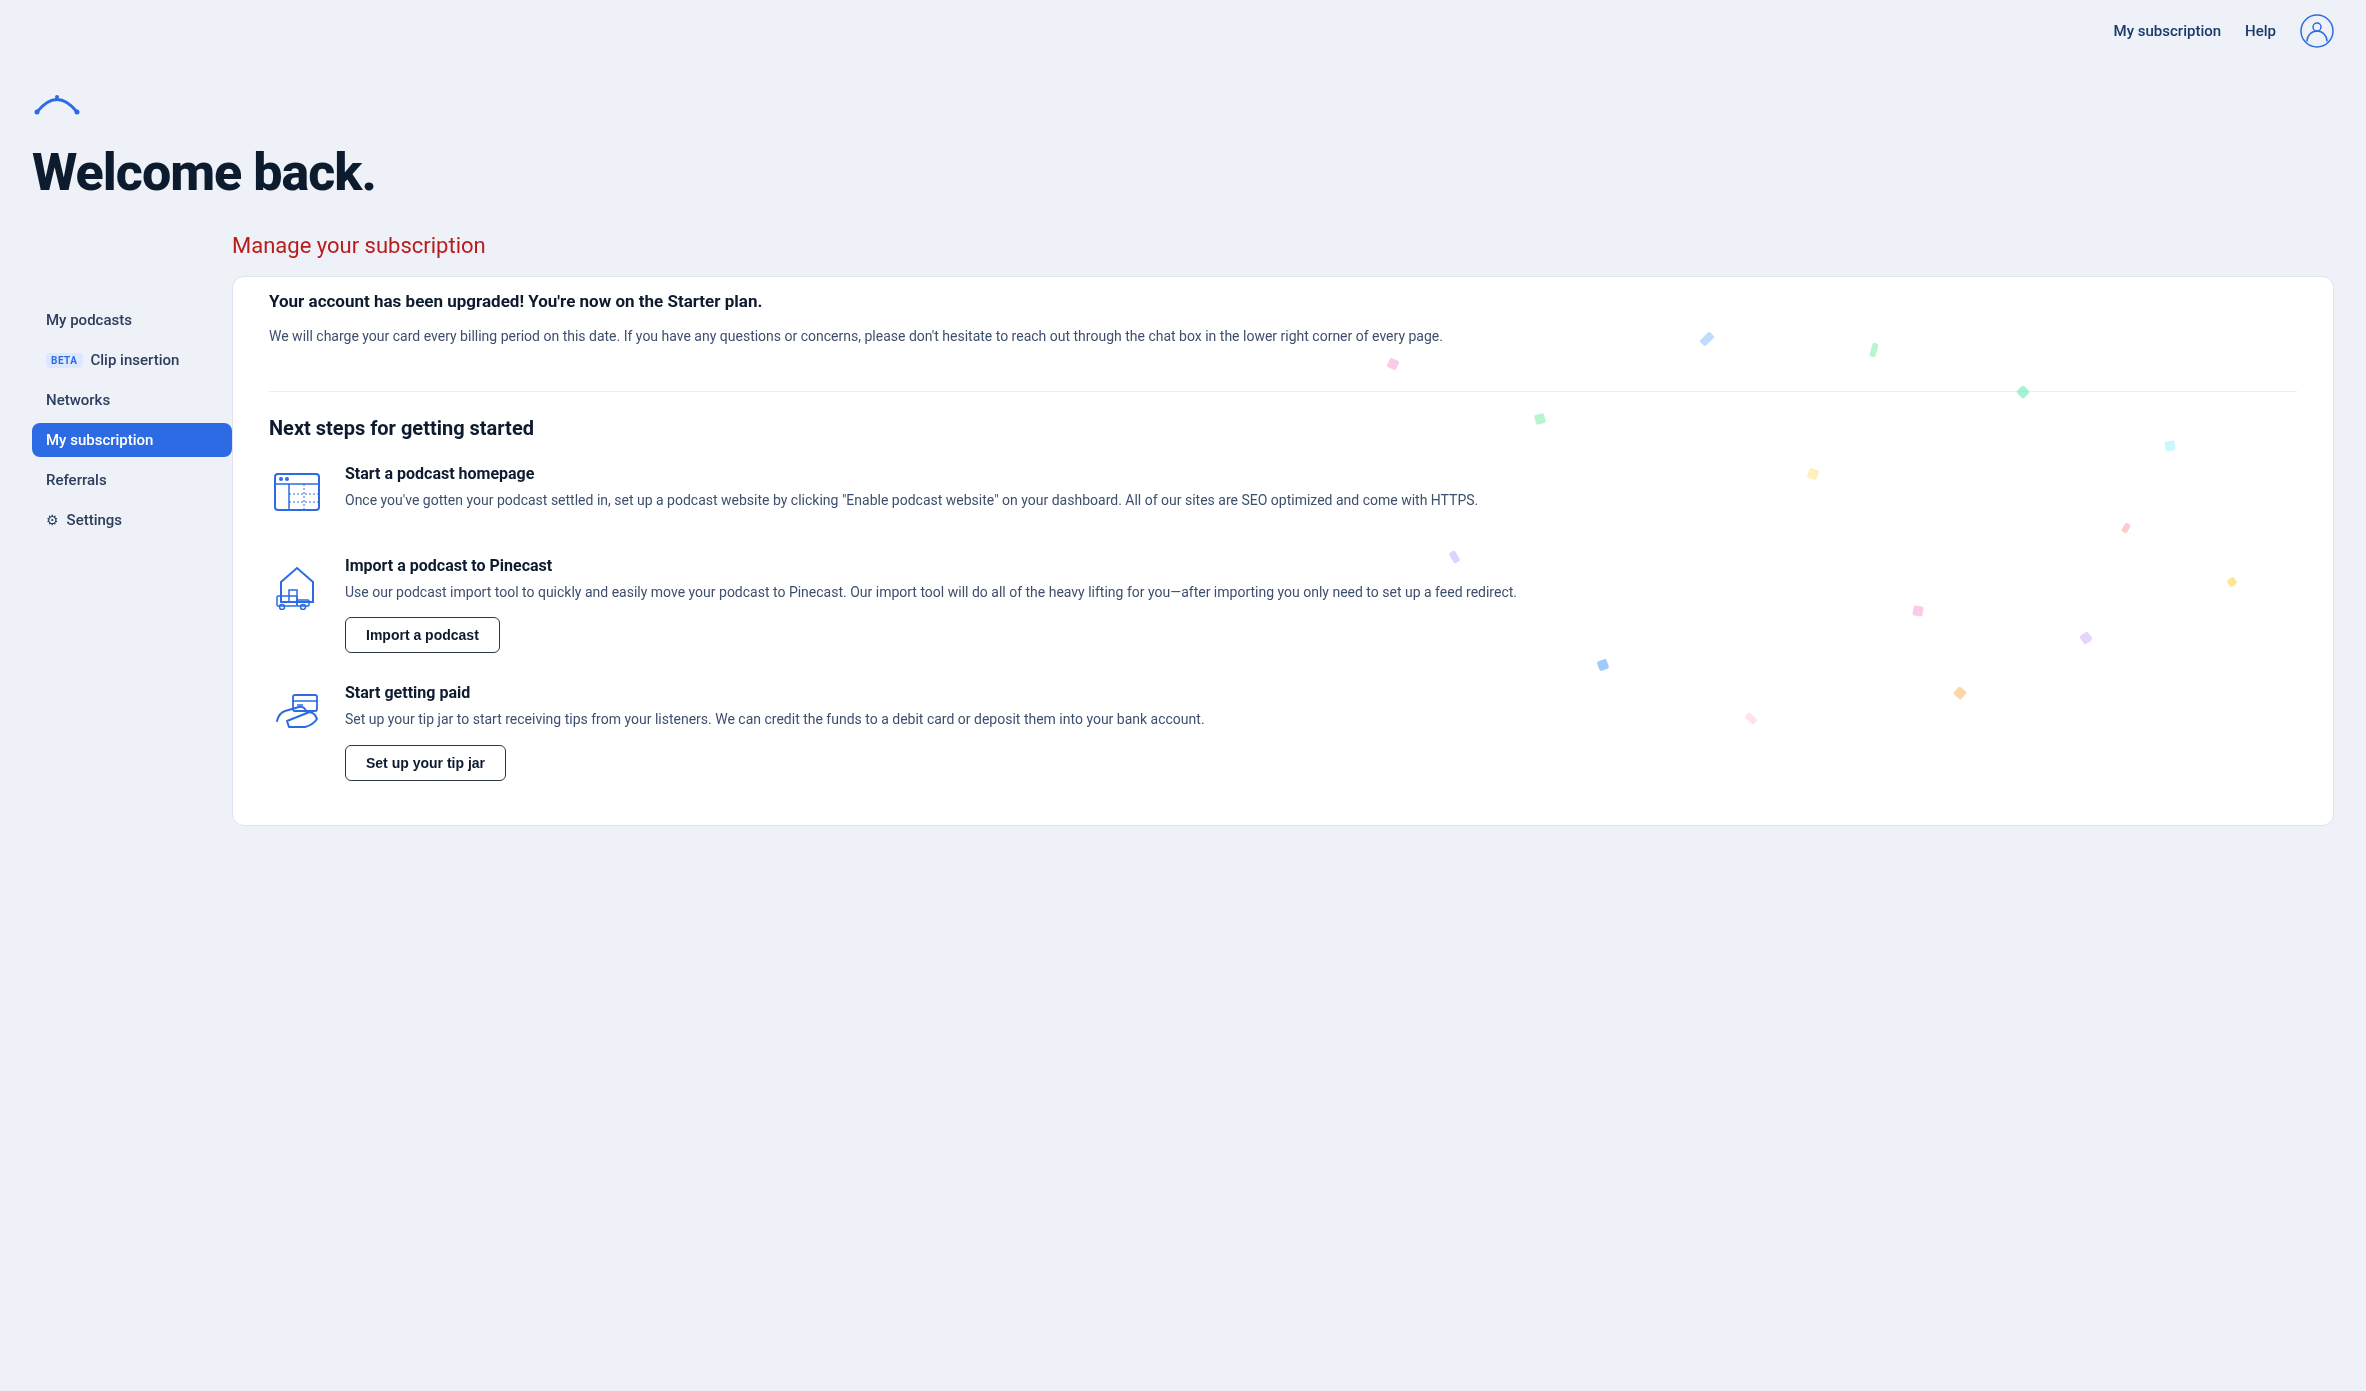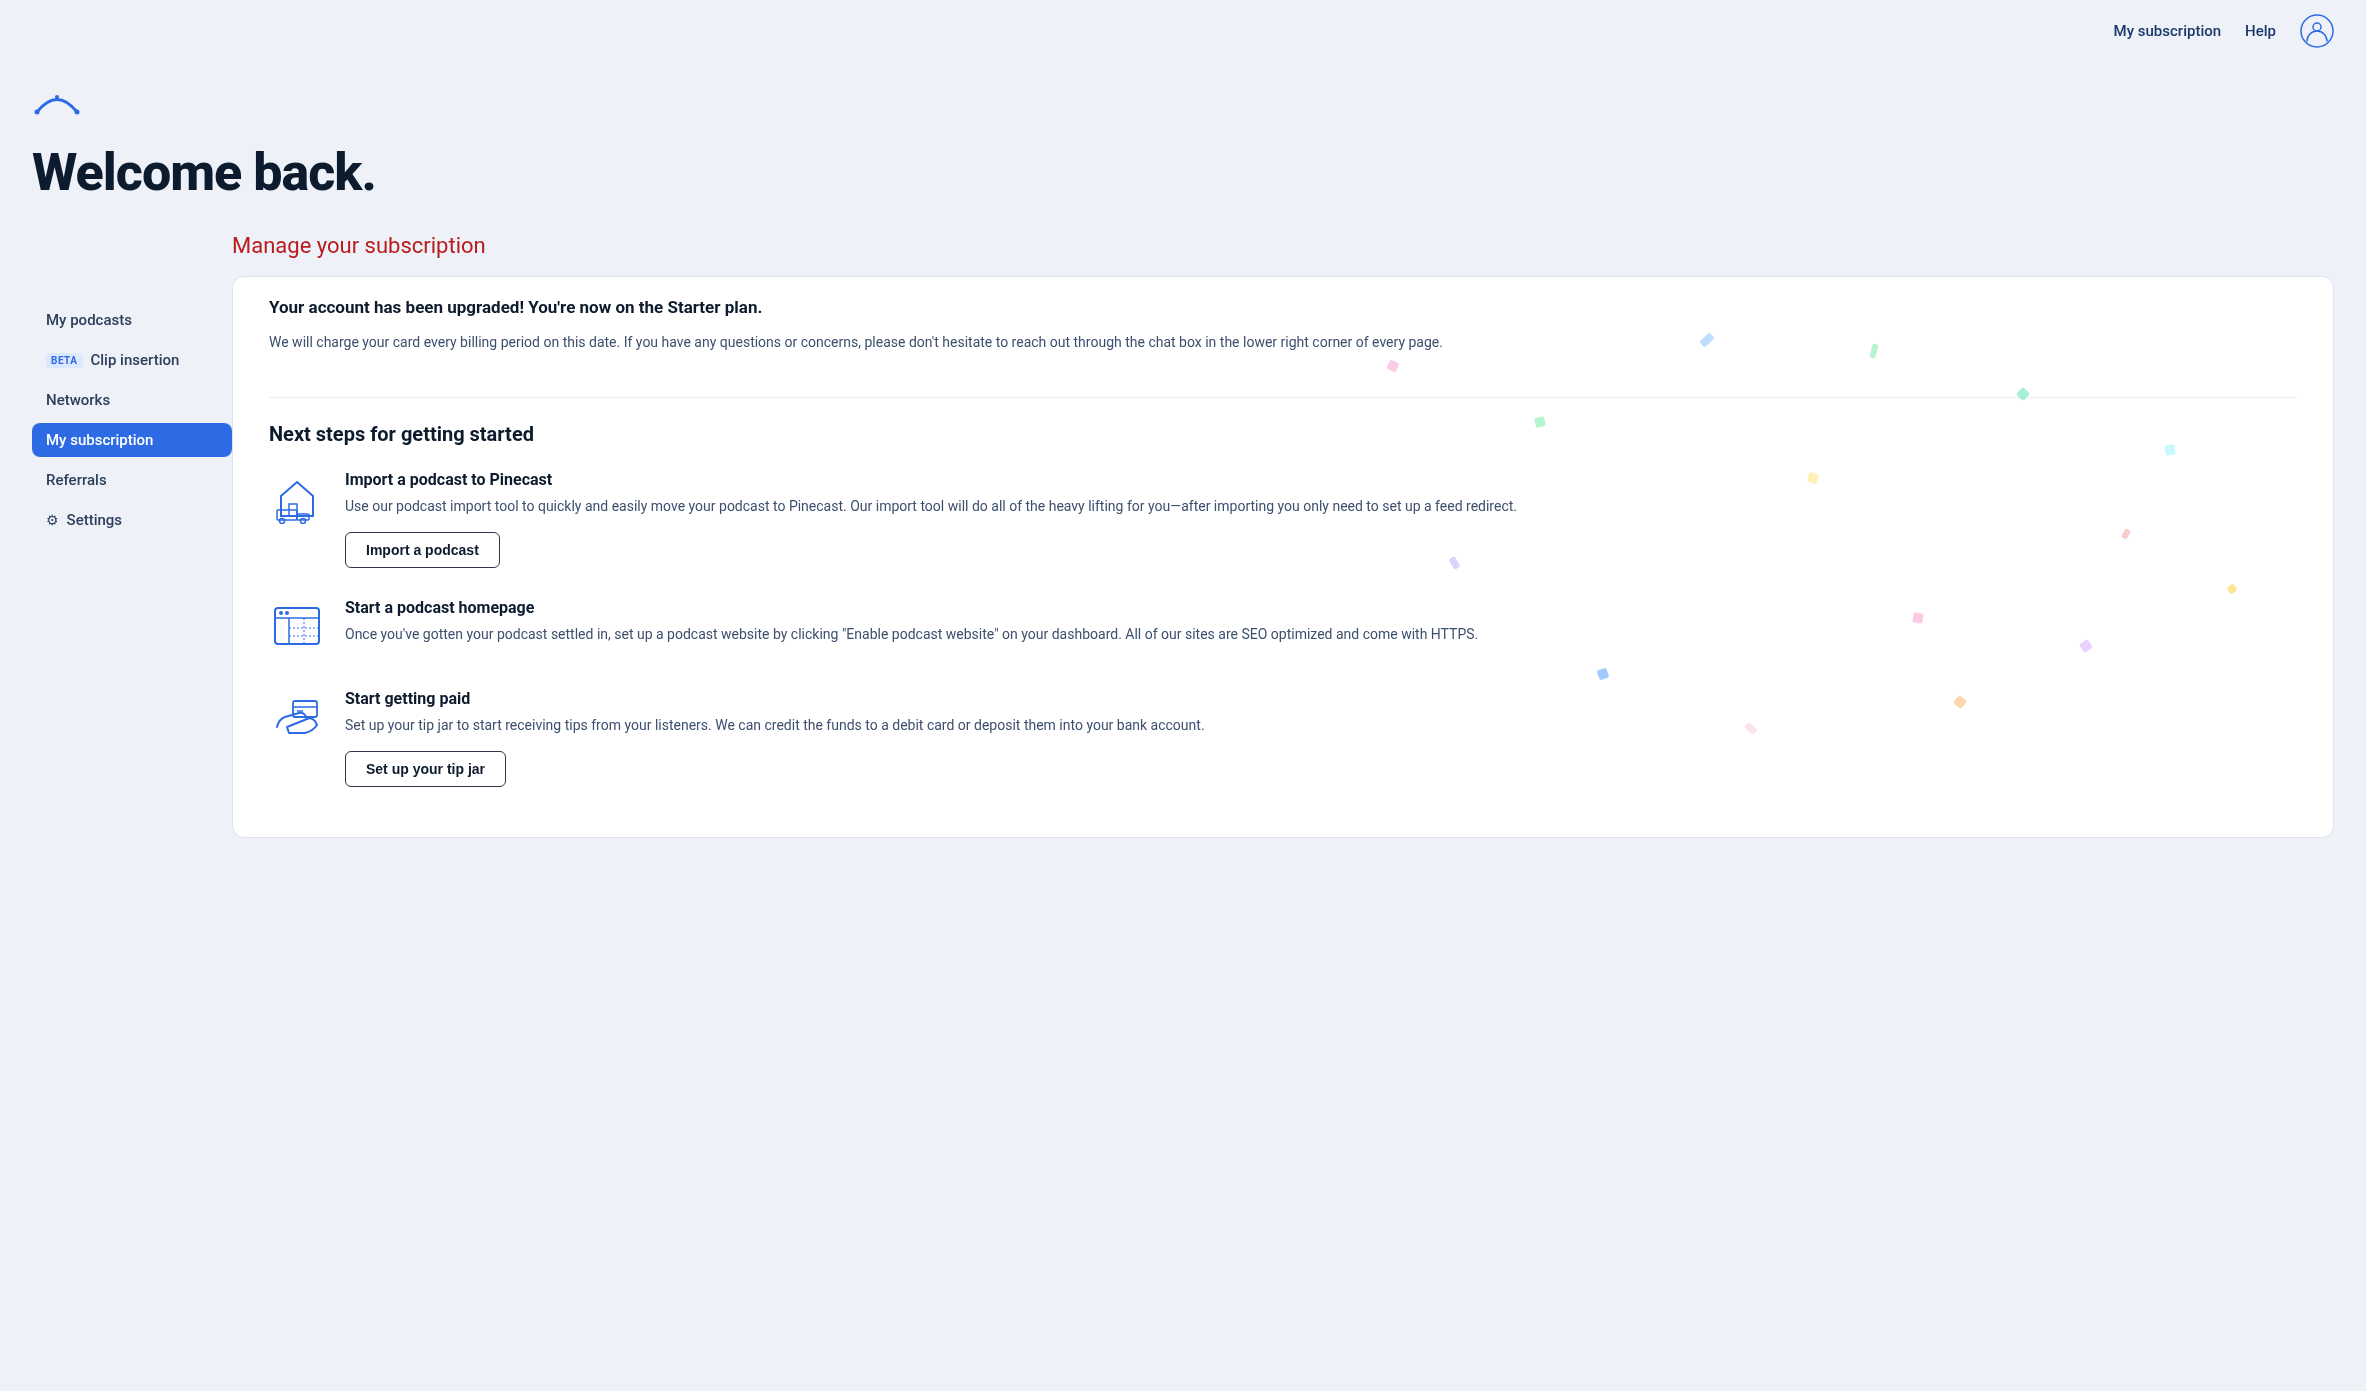--- a/index.html
+++ b/index.html
@@ -109,21 +109,21 @@
       font-weight: 400;
       color: #b91c1c;
       margin-bottom: 18px;
     }
 
     
     .card {
       background: #fff;
       border-radius: 12px;
       border: 1px solid #dde3ef;
-      padding: 20px 36px;
+      padding: 14px 36px;
       position: relative;
       overflow: hidden;
     }
 
     
     .confetti-bg {
       position: absolute;
       top: 0; left: 0; right: 0; bottom: 0;
       pointer-events: none;
       overflow: hidden;
@@ -285,55 +285,55 @@
       <p class="upgrade-desc">We will charge your card every billing period on this date. If you have any questions or concerns, please don't hesitate to reach out through the chat box in the lower right corner of every page.</p>
 
       <hr class="divider">
 
       <h3 class="next-steps-title">Next steps for getting started</h3>
 
       <div class="step-item">
         <div class="step-icon">
           <svg width="52" height="52" viewBox="0 0 52 52" fill="none">
 
+            <rect x="4" y="8" width="44" height="36" rx="3" stroke="#2d6be4" stroke-width="2" fill="none"></rect>
+            <line x1="4" y1="18" x2="48" y2="18" stroke="#2d6be4" stroke-width="1.5"></line>
+            <line x1="18" y1="18" x2="18" y2="44" stroke="#2d6be4" stroke-width="1.5"></line>
+
+            <line x1="18" y1="28" x2="48" y2="28" stroke="#2d6be4" stroke-width="1" stroke-dasharray="2 2"></line>
+            <line x1="18" y1="36" x2="48" y2="36" stroke="#2d6be4" stroke-width="1" stroke-dasharray="2 2"></line>
+            <line x1="33" y1="18" x2="33" y2="44" stroke="#2d6be4" stroke-width="1" stroke-dasharray="2 2"></line>
+
+            <circle cx="10" cy="13" r="2" fill="#2d6be4"></circle>
+            <circle cx="16" cy="13" r="2" fill="#2d6be4"></circle>
+          </svg>
+        </div>
+        <div class="step-content">
+          <div class="step-title">Start a podcast homepage</div>
+          <p class="step-desc">Once you've gotten your podcast settled in, set up a podcast website by clicking "Enable podcast website" on your dashboard. All of our sites are SEO optimized and come with HTTPS.</p>
+        </div>
+      </div>
+
+      <div class="step-item">
+        <div class="step-icon">
+          <svg width="52" height="52" viewBox="0 0 52 52" fill="none">
+
             <path d="M10 24 L26 10 L42 24 L42 44 L10 44 Z" stroke="#2d6be4" stroke-width="2" fill="none"></path>
             <rect x="18" y="32" width="8" height="12" stroke="#2d6be4" stroke-width="1.5" fill="none"></rect>
 
             <rect x="6" y="38" width="20" height="10" rx="1" stroke="#2d6be4" stroke-width="1.5" fill="none"></rect>
             <rect x="26" y="42" width="12" height="6" rx="1" stroke="#2d6be4" stroke-width="1.5" fill="none"></rect>
             <circle cx="11" cy="49" r="2.5" stroke="#2d6be4" stroke-width="1.5" fill="none"></circle>
             <circle cx="32" cy="49" r="2.5" stroke="#2d6be4" stroke-width="1.5" fill="none"></circle>
           </svg>
         </div>
         <div class="step-content">
           <div class="step-title">Import a podcast to Pinecast</div>
           <p class="step-desc">Use our podcast import tool to quickly and easily move your podcast to Pinecast. Our import tool will do all of the heavy lifting for you—after importing you only need to set up a feed redirect.</p>
           <button class="step-btn">Import a podcast</button>
-        </div>
-      </div>
-
-      <div class="step-item">
-        <div class="step-icon">
-          <svg width="52" height="52" viewBox="0 0 52 52" fill="none">
-
-            <rect x="4" y="8" width="44" height="36" rx="3" stroke="#2d6be4" stroke-width="2" fill="none"></rect>
-            <line x1="4" y1="18" x2="48" y2="18" stroke="#2d6be4" stroke-width="1.5"></line>
-            <line x1="18" y1="18" x2="18" y2="44" stroke="#2d6be4" stroke-width="1.5"></line>
-
-            <line x1="18" y1="28" x2="48" y2="28" stroke="#2d6be4" stroke-width="1" stroke-dasharray="2 2"></line>
-            <line x1="18" y1="36" x2="48" y2="36" stroke="#2d6be4" stroke-width="1" stroke-dasharray="2 2"></line>
-            <line x1="33" y1="18" x2="33" y2="44" stroke="#2d6be4" stroke-width="1" stroke-dasharray="2 2"></line>
-
-            <circle cx="10" cy="13" r="2" fill="#2d6be4"></circle>
-            <circle cx="16" cy="13" r="2" fill="#2d6be4"></circle>
-          </svg>
-        </div>
-        <div class="step-content">
-          <div class="step-title">Start a podcast homepage</div>
-          <p class="step-desc">Once you've gotten your podcast settled in, set up a podcast website by clicking "Enable podcast website" on your dashboard. All of our sites are SEO optimized and come with HTTPS.</p>
         </div>
       </div>
 
       <div class="step-item">
         <div class="step-icon">
           <svg width="52" height="52" viewBox="0 0 52 52" fill="none">
 
             <path d="M6 36 Q8 28 14 26 L28 22 Q32 21 34 24 L36 28" stroke="#2d6be4" stroke-width="2" fill="none" stroke-linecap="round"></path>
             <path d="M16 36 L36 28 Q40 26 44 30 L46 34 Q42 40 34 42 L18 42 Z" stroke="#2d6be4" stroke-width="2" fill="none" stroke-linecap="round" stroke-linejoin="round"></path>
             <rect x="22" y="10" width="24" height="16" rx="2" stroke="#2d6be4" stroke-width="1.8" fill="none"></rect>

